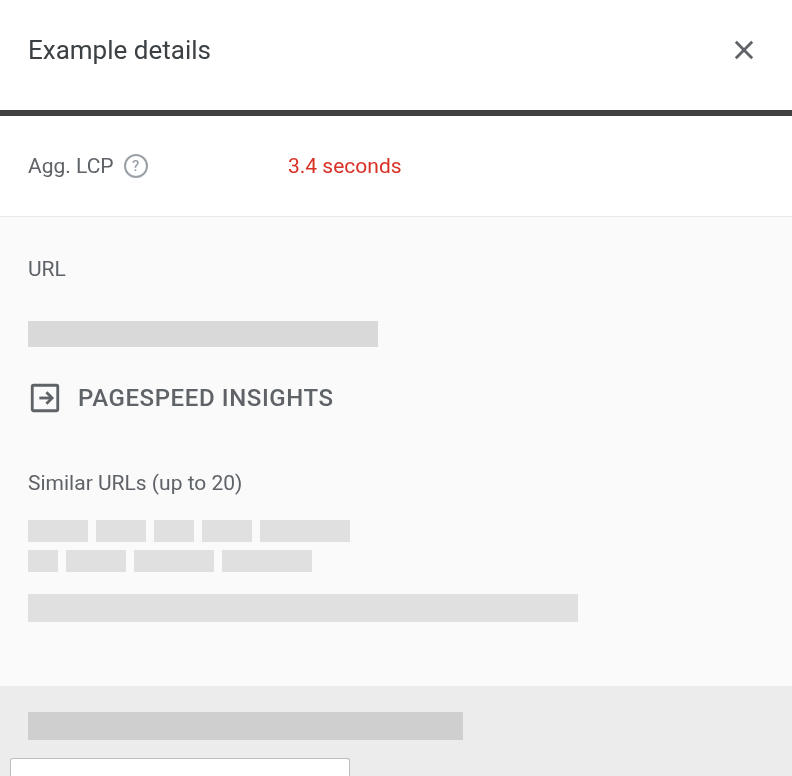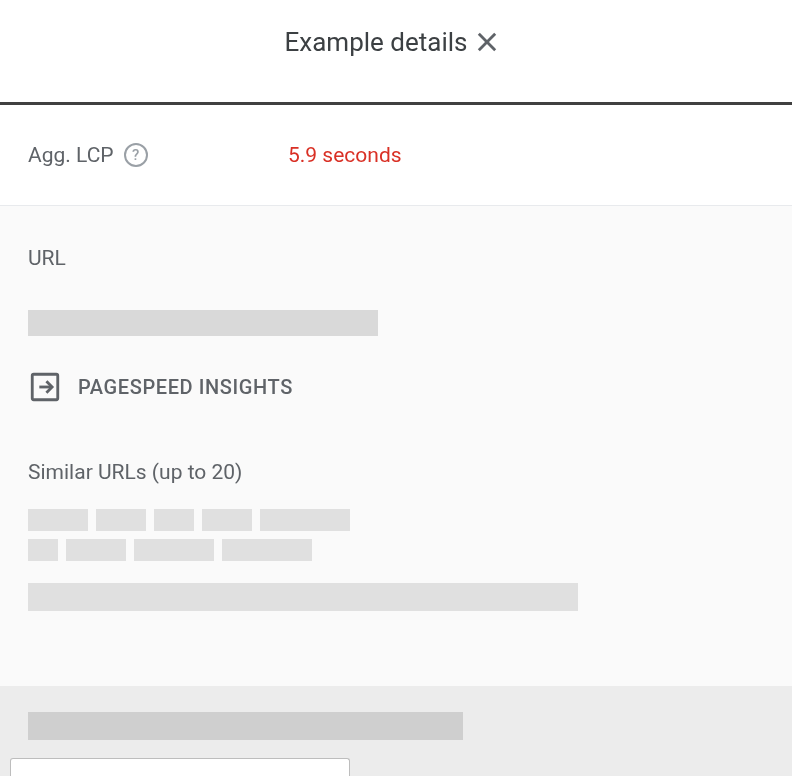--- a/index.html
+++ b/index.html
@@ -6,24 +6,24 @@
     body {
       font-family: Roboto, Arial, sans-serif;
       background: #fff;
       width: 792px;
       height: 776px;
       overflow: hidden;
       color: #3c4043;
     }
     .header {
       display: flex;
-      justify-content: center;
+      justify-content: space-between;
       align-items: center;
-      padding: 22px 28px 40px 28px;
-      border-bottom: 3px solid #404040;
+      padding: 30px 28px 40px 28px;
+      border-bottom: 6px solid #404040;
     }
     .header-title {
       font-size: 26px;
       font-weight: 400;
       color: #3c4043;
     }
     .close-btn {
       cursor: pointer;
       display: flex;
       align-items: center;
@@ -84,21 +84,21 @@
     .redacted-line.alt1 { width: 350px; }
     .redacted-block-wrap { margin-bottom: 34px; }
 
     .psi-link {
       display: flex;
       align-items: center;
       gap: 16px;
       color: #5f6368;
       font-weight: 500;
       letter-spacing: 0.6px;
-      font-size: 20px;
+      font-size: 24px;
       cursor: pointer;
       margin-bottom: 56px;
     }
     .psi-link svg { width: 34px; height: 34px; }
 
     .similar-label {
       font-size: 21px;
       color: #5f6368;
       margin-bottom: 25px;
     }
@@ -136,21 +136,21 @@
       <line x1="19" y1="5" x2="5" y2="19"></line>
     </svg>
   </div>
 </div>
 
 <div class="metric-row">
   <div class="metric-label">
     <span>Agg. LCP</span>
     <span class="help-icon">?</span>
   </div>
-  <div class="metric-value">5.9 seconds</div>
+  <div class="metric-value">3.4 seconds</div>
 </div>
 
 <div class="body-section">
   <div class="section-label">URL</div>
 
   <div class="redacted-block-wrap">
     <div class="redacted-line alt1"></div>
   </div>
 
   <div class="psi-link">

